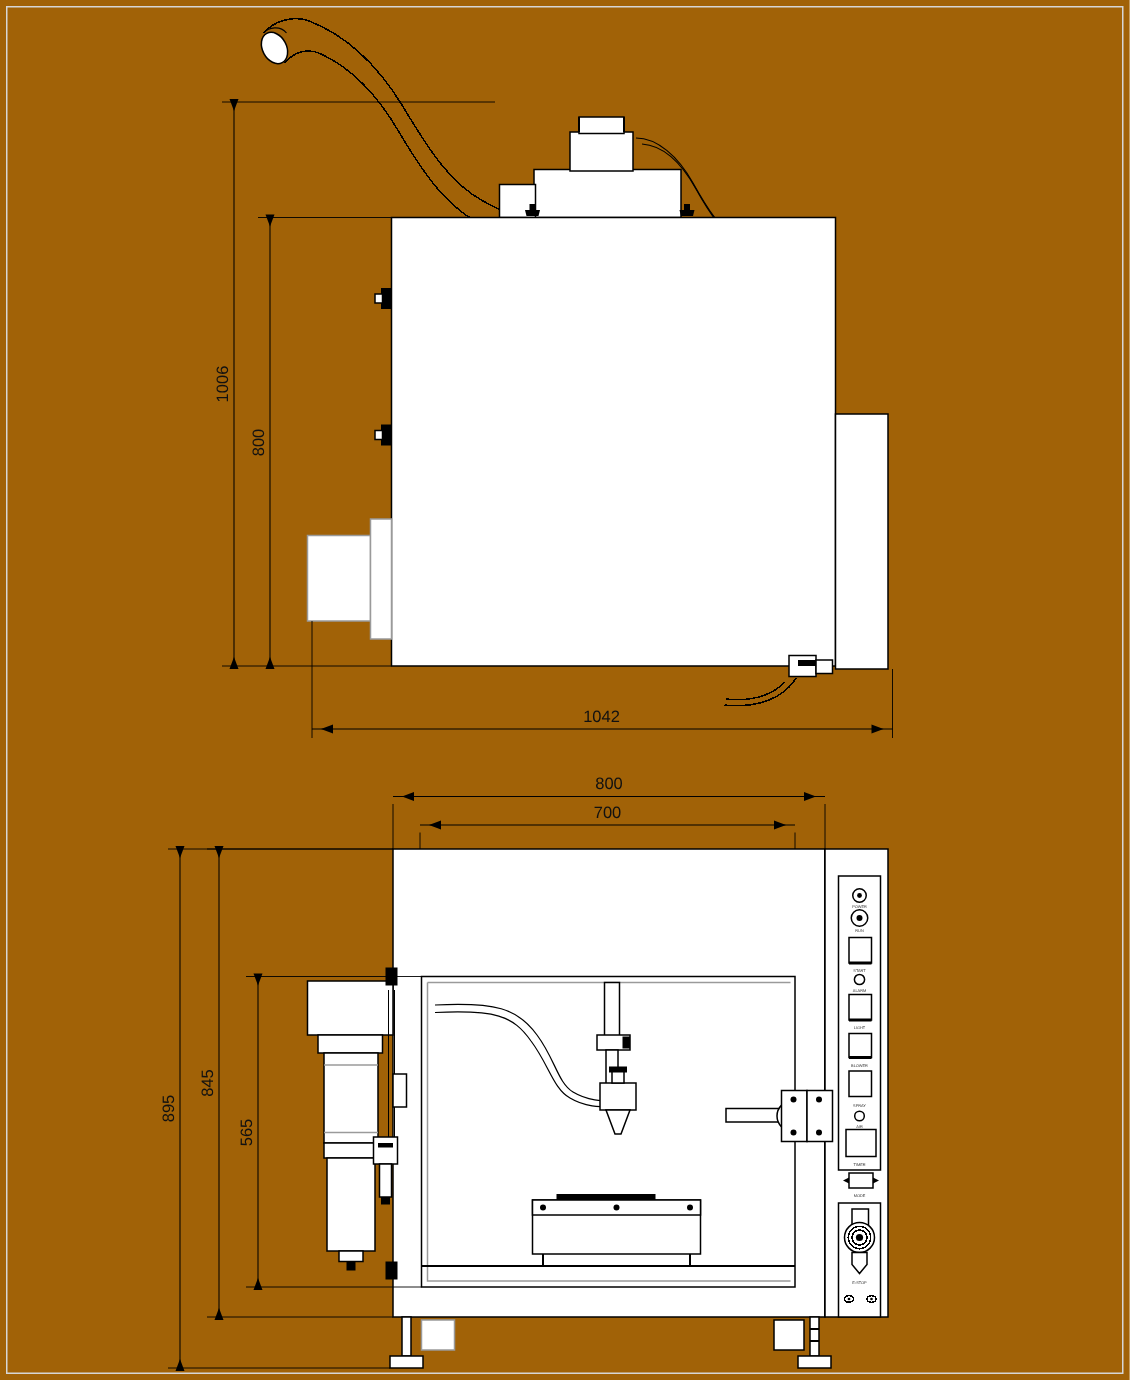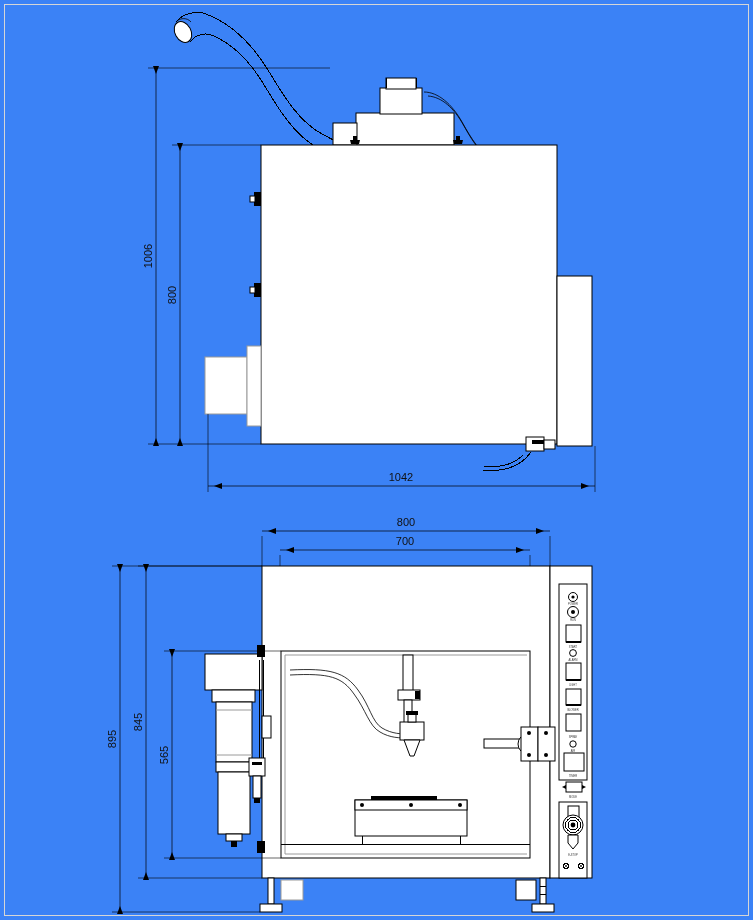--- a/index.html
+++ b/index.html
@@ -1,21 +1,21 @@
 <!DOCTYPE html>
 <html><head>
 <meta charset="utf-8">
 <title>Technical Drawing</title>
 <style>
   html,body{margin:0;padding:0;background:#ffffff;}
   body{
     width:753px;height:920px;position:relative;overflow:hidden;
     font-family:"Liberation Sans", sans-serif;
   }
-  #sheet{position:absolute;inset:0;background:#3b82f6;text-align:center;}
+  #sheet{position:absolute;inset:0;background:#a16207;text-align:center;}
   #border{position:absolute;left:4px;top:4px;right:4px;bottom:4px;
     border:1px solid #d6d6d6;pointer-events:none;}
   svg{position:absolute;left:0;top:0;width:753px;height:920px;display:block;}
   .ln{stroke:#000;stroke-width:1;fill:none;shape-rendering:crispEdges;}
   .lnt{stroke:#000;stroke-width:0.8;fill:none;}
   .gry{stroke:#9a9a9a;stroke-width:1;fill:none;}
   .wfill{fill:#ffffff;stroke:#000;stroke-width:1;}
   .wfill-g{fill:#ffffff;stroke:#9a9a9a;stroke-width:1;}
   .bfill{fill:#000;stroke:none;}
   .dim{stroke:#000;stroke-width:0.7;fill:none;}

